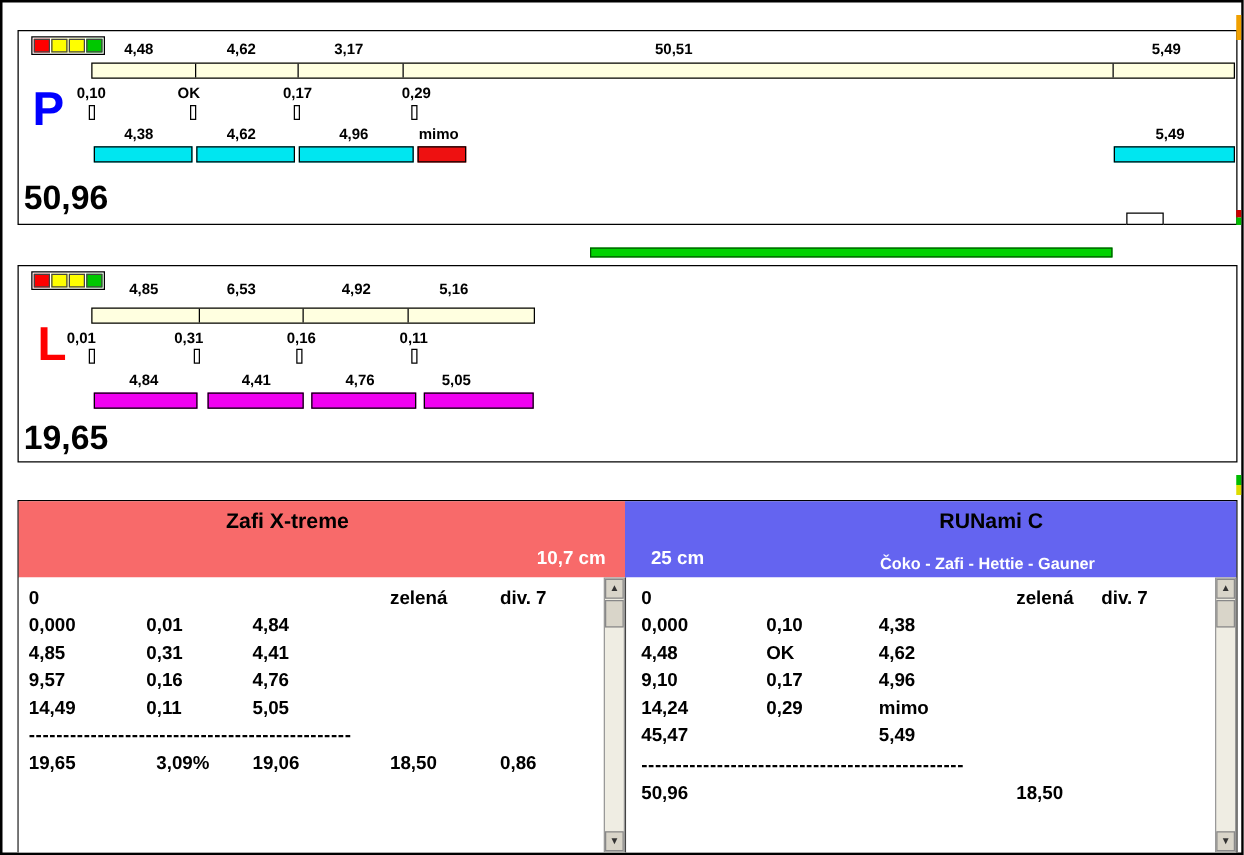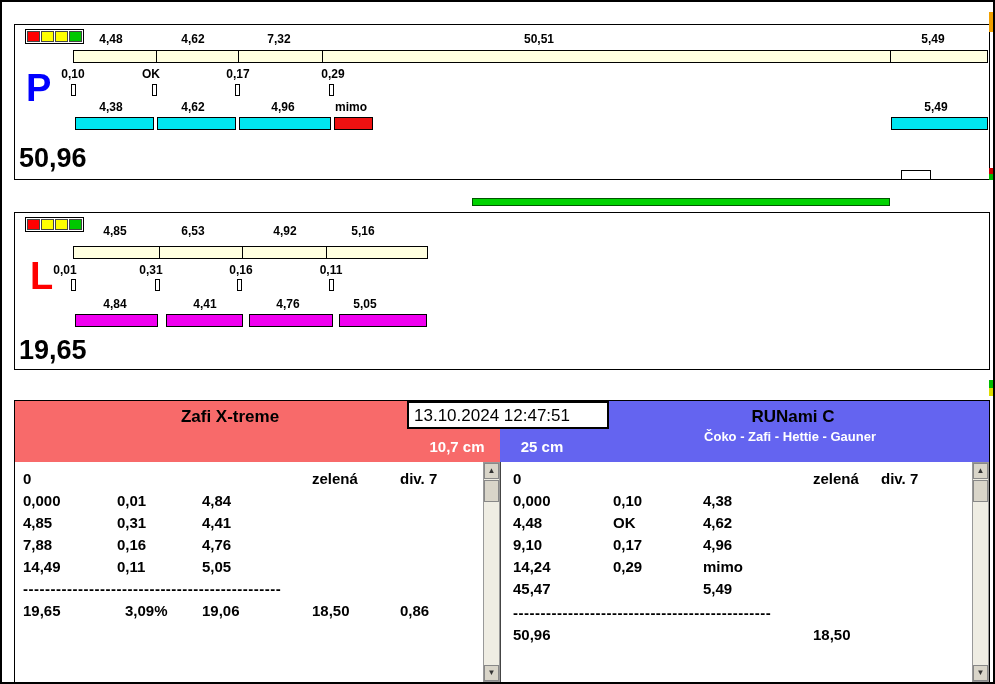--- a/index.html
+++ b/index.html
@@ -53,21 +53,21 @@
   <section class="panel" style="left:12px;top:22px;width:976px;height:156px">
     <div class="legend" style="left:10px;top:4px">
       <div class="sq" style="background-color: rgb(255, 0, 0);"></div>
       <div class="sq" style="background-color: rgb(255, 255, 0);"></div>
       <div class="sq" style="background-color: rgb(255, 255, 0);"></div>
       <div class="sq" style="background-color: rgb(0, 200, 0);"></div>
     </div>
 
     <span class="lbl" style="left:96px;top:7px">4,48</span>
     <span class="lbl" style="left:178px;top:7px">4,62</span>
-    <span class="lbl" style="left:264px;top:7px">7,32</span>
+    <span class="lbl" style="left:264px;top:7px">3,17</span>
     <span class="lbl" style="left:524px;top:7px">50,51</span>
     <span class="lbl" style="left:918px;top:7px">5,49</span>
 
     <div class="bar" style="left: 58px; top: 25px; width: 915px; background-color: rgb(255, 255, 224);">
       <div class="vdiv" style="left:82px"></div>
       <div class="vdiv" style="left:164px"></div>
       <div class="vdiv" style="left:248px"></div>
       <div class="vdiv" style="left:816px"></div>
     </div>
 
@@ -146,45 +146,44 @@
   </section>
 
   <section class="panel" style="left:12px;top:398px;width:976px;height:283px">
     <div class="hdr" style="left: 0px; top: 0px; width: 485px; height: 61px; background-color: rgb(248, 106, 106);"></div>
     <div class="hdr" style="left: 485px; top: 0px; width: 489px; height: 61px; background-color: rgb(100, 100, 240);"></div>
 
     <span class="hdr-title" style="left:215px;top:6px">Zafi X-treme</span>
     <span class="hdr-size" style="left:442px;top:37px">10,7 cm</span>
 
     <span class="hdr-title" style="left:778px;top:6px">RUNami C</span>
-    <span class="hdr-sub" style="left:775px;top:28px">Čoko - Zafi - Hettie - Gauner</span>
+    <span class="hdr-sub" style="left:775px;top:42px">Čoko - Zafi - Hettie - Gauner</span>
     <span class="hdr-size" style="left:527px;top:37px">25 cm</span>
 
-    <div class="datebox" style="left:392px;top:0">13.10.2024 12:47:51</div>
 
     <div class="pane" style="left:0;top:61px;width:468px;height:220px">
       <div class="trow" style="top:8px">
         <span class="cell" style="left:8px">0</span>
         <span class="cell" style="left:102px"></span>
         <span class="cell" style="left:187px"></span>
         <span class="cell" style="left:297px">zelená</span>
         <span class="cell" style="left:385px">div. 7</span>
       </div>
       <div class="trow" style="top:30px">
         <span class="cell" style="left:8px">0,000</span>
         <span class="cell" style="left:102px">0,01</span>
         <span class="cell" style="left:187px">4,84</span>
       </div>
       <div class="trow" style="top:52px">
         <span class="cell" style="left:8px">4,85</span>
         <span class="cell" style="left:102px">0,31</span>
         <span class="cell" style="left:187px">4,41</span>
       </div>
       <div class="trow" style="top:74px">
-        <span class="cell" style="left:8px">7,88</span>
+        <span class="cell" style="left:8px">9,57</span>
         <span class="cell" style="left:102px">0,16</span>
         <span class="cell" style="left:187px">4,76</span>
       </div>
       <div class="trow" style="top:96px">
         <span class="cell" style="left:8px">14,49</span>
         <span class="cell" style="left:102px">0,11</span>
         <span class="cell" style="left:187px">5,05</span>
       </div>
       <span class="cell sep" style="left:8px;top:118px">-----------------------------------------------</span>
       <div class="trow" style="top:140px">

